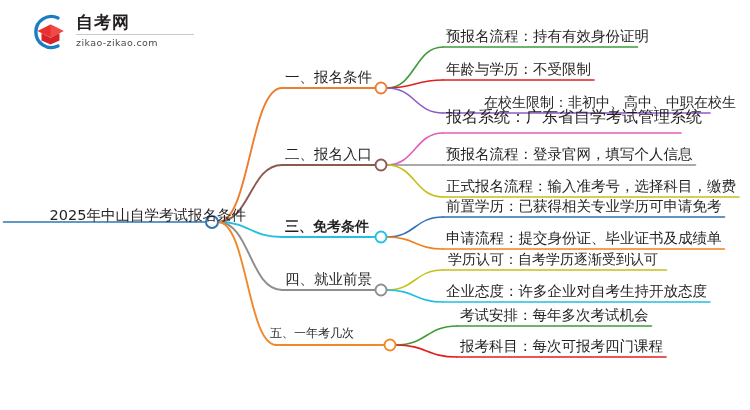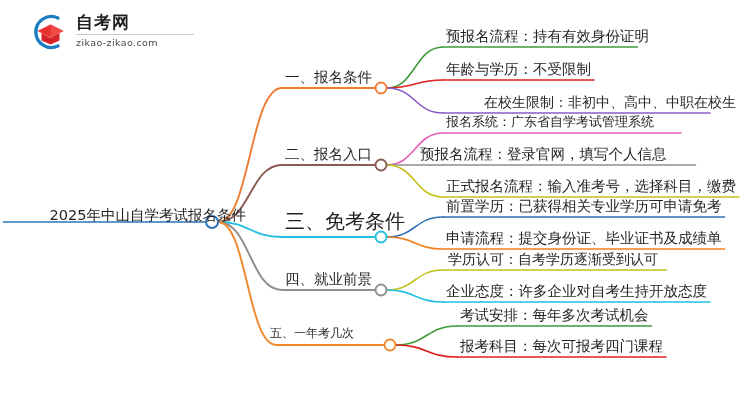--- a/index.html
+++ b/index.html
@@ -117,24 +117,24 @@
       <circle cx="212" cy="222" r="6" fill="#ffffff" stroke="#2e75b6" stroke-width="2"></circle>
     </svg>
 
   <div id="labels">
       <div class="node root-label" style="left: 5.59375px; top: 208px; font-size: 14.5px; margin-left: 44px;">2025年中山自学考试报名条件</div>
       <div class="node branch-label" style="left: 285px; top: 70px; font-size: 14.5px;">一、报名条件</div>
       <div class="node leaf-label" style="left: 446px; top: 29px; font-size: 14.5px;">预报名流程：持有有效身份证明</div>
       <div class="node leaf-label" style="left: 446px; top: 62px; font-size: 14.5px;">年龄与学历：不受限制</div>
       <div class="node leaf-label" style="left: 446px; top: 95px; font-size: 14px; margin-left: 38px;">在校生限制：非初中、高中、中职在校生</div>
       <div class="node branch-label" style="left: 285px; top: 147px; font-size: 14.5px;">二、报名入口</div>
-      <div class="node leaf-label" style="left: 446px; top: 115px; font-size: 13px;">报名系统：广东省自学考试管理系统</div>
-      <div class="node leaf-label" style="left: 420px; top: 147px; font-size: 14.5px;">预报名流程：登录官网，填写个人信息</div>
+      <div class="node leaf-label" style="left: 446px; top: 109px; font-size: 16px;">报名系统：广东省自学考试管理系统</div>
+      <div class="node leaf-label" style="left: 446px; top: 147px; font-size: 14.5px;">预报名流程：登录官网，填写个人信息</div>
       <div class="node leaf-label" style="left: 446px; top: 179px; font-size: 14.5px;">正式报名流程：输入准考号，选择科目，缴费</div>
-      <div class="node branch-label" style="left: 285px; top: 211px; font-size: 20px;">三、免考条件</div>
+      <div class="node branch-label" style="left: 285px; top: 219px; font-size: 14px; font-weight: bold;">三、免考条件</div>
       <div class="node leaf-label" style="left: 446px; top: 199px; font-size: 14.5px;">前置学历：已获得相关专业学历可申请免考</div>
       <div class="node leaf-label" style="left: 446px; top: 231px; font-size: 14.5px;">申请流程：提交身份证、毕业证书及成绩单</div>
       <div class="node branch-label" style="left: 285px; top: 272px; font-size: 14.5px;">四、就业前景</div>
       <div class="node leaf-label" style="left: 448px; top: 252px; font-size: 14px;">学历认可：自考学历逐渐受到认可</div>
       <div class="node leaf-label" style="left: 446px; top: 284px; font-size: 14.5px;">企业态度：许多企业对自考生持开放态度</div>
       <div class="node branch-label" style="left: 270px; top: 327px; font-size: 12px; text-align: right;">五、一年考几次</div>
       <div class="node leaf-label" style="left: 460px; top: 308px; font-size: 14.5px;">考试安排：每年多次考试机会</div>
       <div class="node leaf-label" style="left: 460px; top: 339px; font-size: 14.5px;">报考科目：每次可报考四门课程</div>
     </div>
 

